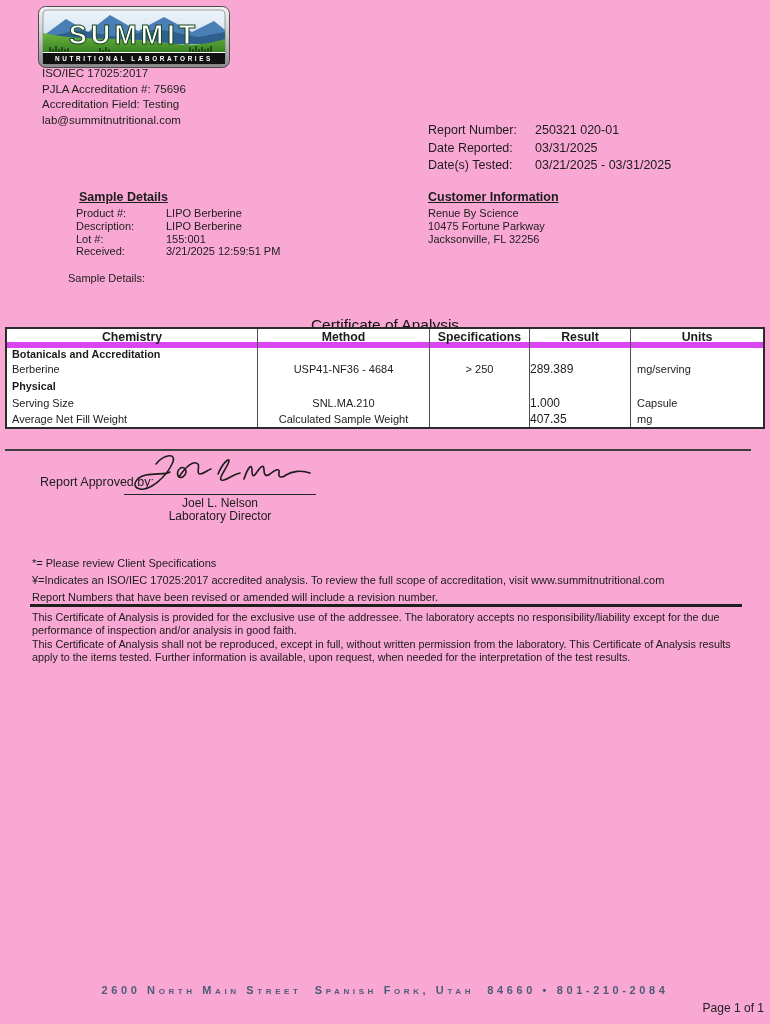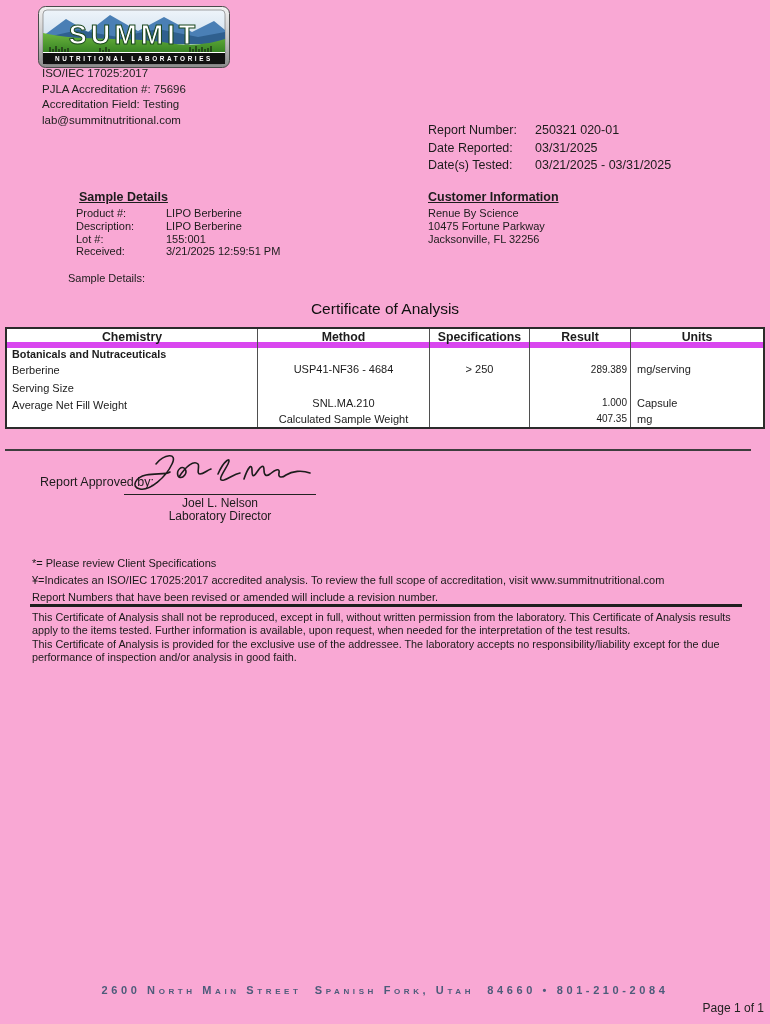--- a/index.html
+++ b/index.html
@@ -18,34 +18,34 @@
   .report-info { left:428px; top:122px; font-size:12.5px; line-height:17.5px; }
   .report-info .row { display:flex; }
   .report-info .lbl { width:107px; }
 
   
   .blk-head { font-size:12.5px; font-weight:bold; text-decoration:underline; }
   .kv { font-size:11px; line-height:12.8px; }
   .kv .row { display:flex; }
   .kv .lbl { width:90px; }
 
-  .coa-title { left:0; top:300px; width:770px; text-align:center; font-size:15.5px; color:#111; }
+  .coa-title { left:0; top:316px; width:770px; text-align:center; font-size:15.5px; color:#111; }
 
   
   .coa-table { left:5px; top:327px; width:760px; height:102px; border:2px solid #2b2b2b; display:flex; background:#fff; }
   .col { display:flex; flex-direction:column; }
   .col + .col { border-left:1px solid #4f4f4f; }
   .c-chem { width:250px; } .c-meth { width:172px; } .c-spec { width:100px; } .c-res { width:101px; } .c-unit { flex:1; }
   .th { height:19px; border-bottom:6px solid #d946ef; font-weight:bold; font-size:12.3px; text-align:center; line-height:17px; }
   .td { font-size:11px; line-height:16px; overflow:hidden; white-space:nowrap; }
   .h14 { height:14px; line-height:13px; } .h18 { height:18px; line-height:17px; } .h17 { height:17px; line-height:16px; }
   .sec { font-weight:bold; font-size:10.8px; padding-left:3px; }
   .chem-cell { padding-left:5px; text-align:left; }
   .center { text-align:center; }
-  .res-cell { text-align:right; padding-right:3px; font-size:10px; }
+  .res-cell { text-align:left; padding-right:3px; font-size:12px; }
   .unit-cell { text-align:left; padding-left:6px; }
 
   .rule1 { left:5px; top:449px; width:746px; height:2px; background:#3d3d3d; }
   .approved-label { left:40px; top:475px; font-size:12.5px; }
   .sig-svg { left:126px; top:451px; }
   .sig-underline { left:124px; top:494px; width:192px; height:1px; background:#222; }
   .signer { left:124px; top:497px; width:192px; text-align:center; font-size:12px; line-height:13.5px; }
 
   .footnotes { left:32px; top:555px; font-size:11px; line-height:16.8px; color:#1a1a1a; }
   .rule2 { left:30px; top:604px; width:712px; height:3px; background:#1f1f1f; }
@@ -145,22 +145,23 @@
     <div>Renue By Science</div>
     <div>10475 Fortune Parkway</div>
     <div>Jacksonville, FL 32256</div>
   </div>
 
   <div class="abs coa-title">Certificate of Analysis</div>
 
   <div class="abs coa-table">
     <div class="col c-chem">
       <div class="th">Chemistry</div>
-      <div class="td h14 sec chem-cell">Botanicals and Nutraceuticals</div>
+      <div class="td h14 sec chem-cell">Botanicals and Accreditation</div>
       <div class="td h18 chem-cell">Berberine</div>
+      <div class="td h17 sec chem-cell">Physical</div>
       <div class="td h17 chem-cell">Serving Size</div>
       <div class="td h17 chem-cell">Average Net Fill Weight</div>
     </div>
     <div class="col c-meth">
       <div class="th">Method</div>
       <div class="td h14 center"></div>
       <div class="td h18 center">USP41-NF36 - 4684</div>
       <div class="td h17 center"></div>
       <div class="td h17 center">SNL.MA.210</div>
       <div class="td h17 center">Calculated Sample Weight</div>
@@ -210,20 +211,20 @@
 
   <div class="abs footnotes">
     <div>*= Please review Client Specifications</div>
     <div>¥=Indicates an ISO/IEC 17025:2017 accredited analysis. To review the full scope of accreditation, visit www.summitnutritional.com</div>
     <div>Report Numbers that have been revised or amended will include a revision number.</div>
   </div>
 
   <div class="abs rule2"></div>
 
   <div class="abs disclaimer">
+    <div>This Certificate of Analysis is provided for the exclusive use of the addressee. The laboratory accepts no responsibility/liability except for the due performance of inspection and/or analysis in good faith.</div>
     <div>This Certificate of Analysis shall not be reproduced, except in full, without written permission from the laboratory. This Certificate of Analysis results apply to the items tested. Further information is available, upon request, when needed for the interpretation of the test results.</div>
-    <div>This Certificate of Analysis is provided for the exclusive use of the addressee. The laboratory accepts no responsibility/liability except for the due performance of inspection and/or analysis in good faith.</div>
   </div>
 
   <div class="abs footer-address">2600 North Main Street  Spanish Fork, Utah  84660 • 801-210-2084</div>
   <div class="abs page-num">Page 1 of 1</div>
 
 </div>
 
 </body></html>

